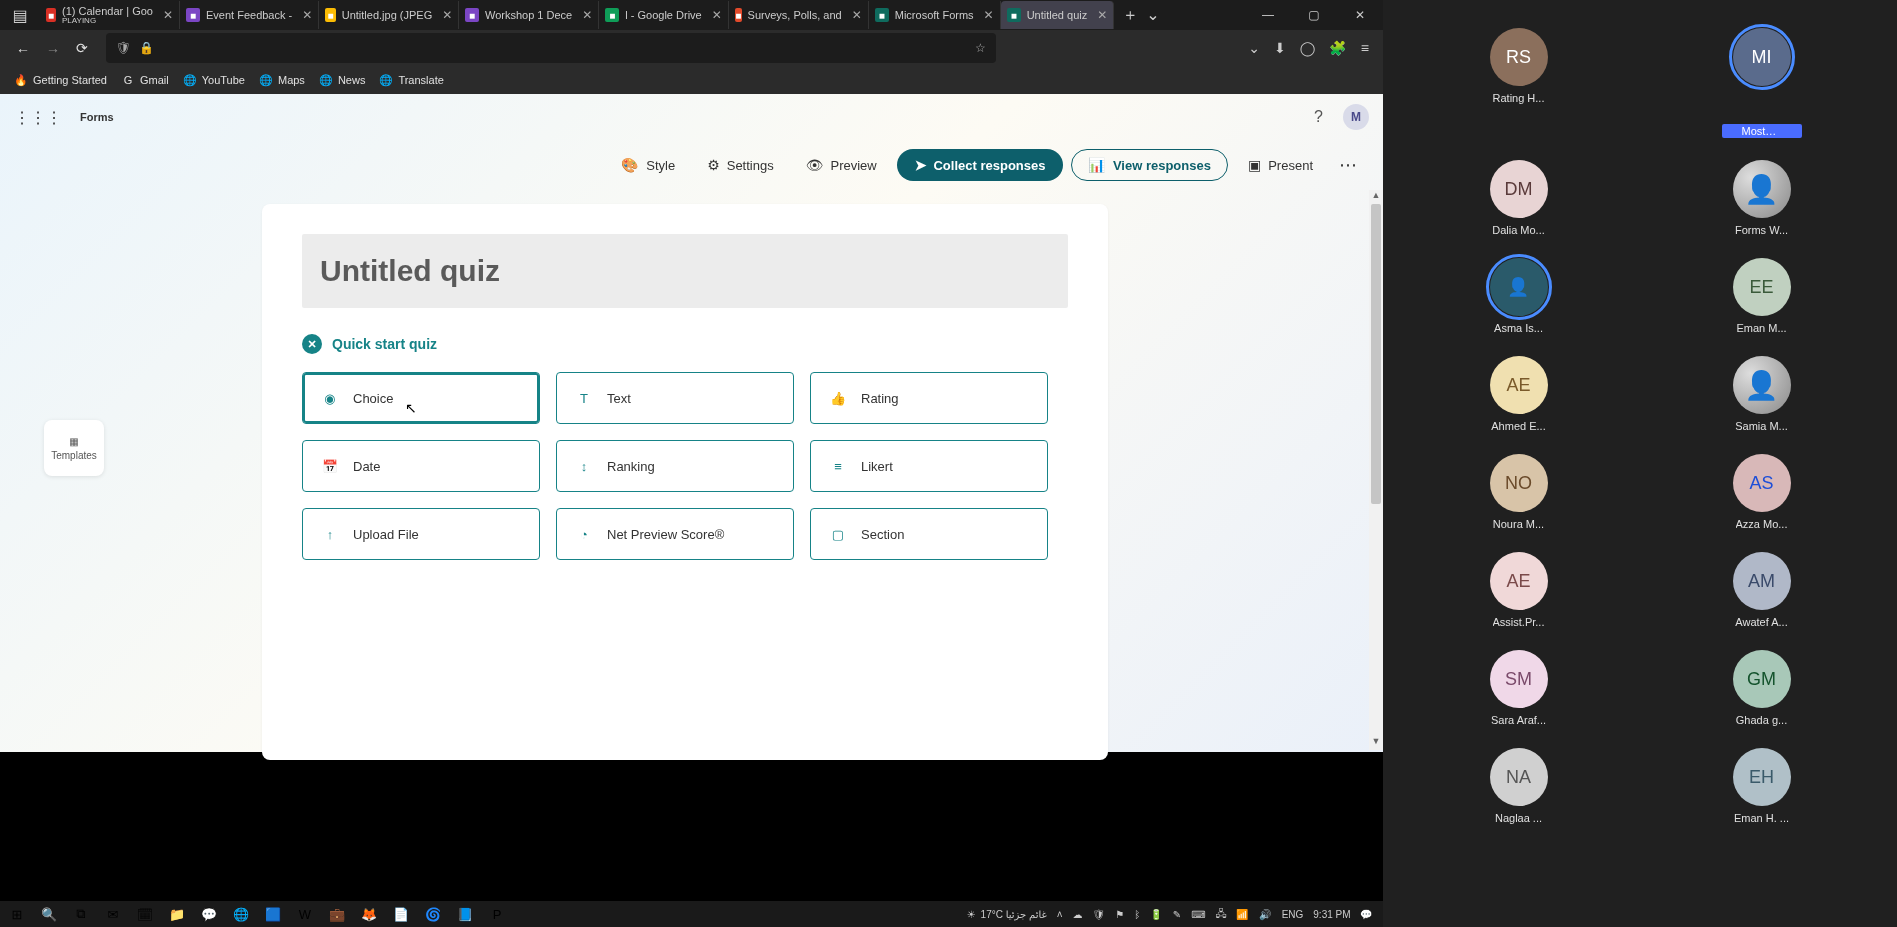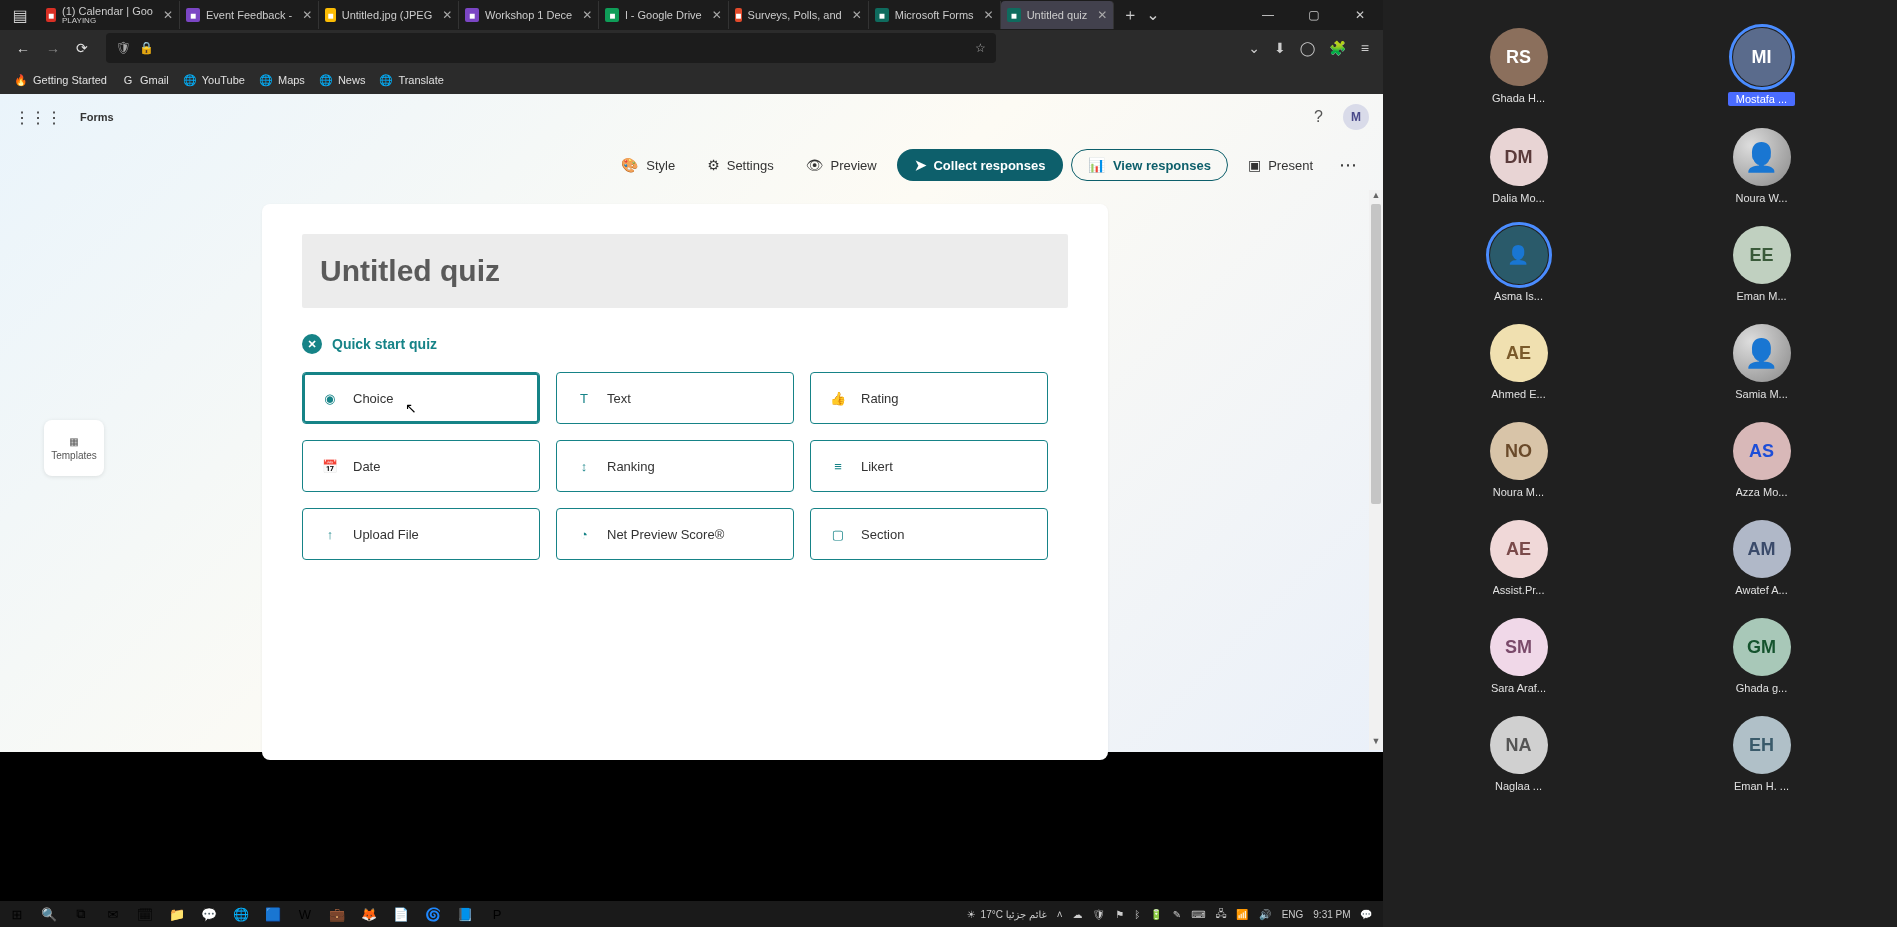--- a/index.html
+++ b/index.html
@@ -63,24 +63,24 @@
 .templates-tab { position: absolute; left: 44px; top: 230px; width: 60px; height: 56px; background: #fff; border-radius: 8px; box-shadow: 0 1px 4px rgba(0,0,0,0.1); display: flex; flex-direction: column; align-items: center; justify-content: center; gap: 3px; font-size: 10px; color: #555; }
 
 .vscroll { position: absolute; right: 0; top: 0; width: 14px; height: 560px; background: #f1f1f1; }
 .vtrack-up, .vtrack-dn { height: 14px; text-align: center; font-size: 9px; color: #666; }
 .vthumb { position: absolute; top: 14px; left: 2px; width: 10px; height: 300px; background: #c5c5c5; border-radius: 2px; }
 
 
 .meeting-panel { position: absolute; top: 0; right: 0; width: 514px; height: 927px; background: #202020; padding: 28px 24px; }
 .p-grid { display: grid; grid-template-columns: 1fr 1fr; gap: 22px 20px; }
 .p-cell { width: 84px; display: flex; flex-direction: column; align-items: center; gap: 6px; justify-self: center; }
-.p-avatar { width: 58px; height: 58px; border-radius: 50%; display: flex; align-items: center; justify-content: center; font-size: 18px; font-weight: 700; position: relative; }
+.p-avatar { width: 58px; height: 58px; border-radius: 50%; display: flex; align-items: center; justify-content: center; font-size: 18px; font-weight: 400; position: relative; }
 .p-avatar.speaking::after { content:''; position:absolute; inset:-4px; border:3px solid #4a8cff; border-radius:50%; }
 .p-label { font-size: 11px; color: #e0e0e0; white-space: nowrap; overflow: hidden; text-overflow: ellipsis; max-width: 80px; }
-.p-label.hl { background:#4a6cff; color:#fff; padding:1px 8px; border-radius:2px; }
+.p-label.hl { background:#4a6cff; color:#fff; padding:1px 20px; border-radius:2px;margin-top:32px; }
 .pimg { width:100%; height:100%; border-radius:50%; background: radial-gradient(circle at 30% 30%, #ddd, #888); display:flex; align-items:center; justify-content:center; font-size:28px; }
 
 
 .taskbar { position: absolute; bottom: 0; left: 0; width: 1383px; height: 26px; background: #1a1a1a; display: flex; align-items: center; }
 .tb-left { display: flex; gap: 6px; padding-left: 4px; }
 .tb-app { width: 26px; height: 24px; display: flex; align-items: center; justify-content: center; font-size: 13px; }
 .tb-right { margin-left: auto; display: flex; align-items: center; gap: 10px; padding-right: 10px; color: #ccc; font-size: 10px; }
 .weather { display:flex; align-items:center; gap:5px; }
 
 .cursor { position:absolute; left:405px; top:306px; font-size:14px; color:#000; pointer-events:none; }
@@ -318,39 +318,39 @@
   </div>
   <span class="cursor">↖</span>
 </div>
 
 <div class="meeting-panel">
   <div class="p-grid" id="pgrid">
       <div class="p-cell">
      <div class="p-avatar " style="background:#8b6f5c;color:#fff">
        RS
      </div>
-     <div class="p-label ">Ghada H...</div>
+     <div class="p-label ">Rating H...</div>
    </div>
       <div class="p-cell">
      <div class="p-avatar speaking" style="background:#5a6b8c;color:#fff">
        MI
      </div>
      <div class="p-label hl">Mostafa ...</div>
    </div>
       <div class="p-cell">
      <div class="p-avatar " style="background:#e8d4d4;color:#5a3a3a">
        DM
      </div>
      <div class="p-label ">Dalia Mo...</div>
    </div>
       <div class="p-cell">
      <div class="p-avatar " style="background:#444;color:#fff">
        <span class="pimg">👤</span>
      </div>
-     <div class="p-label ">Noura W...</div>
+     <div class="p-label ">Forms W...</div>
    </div>
       <div class="p-cell">
      <div class="p-avatar speaking" style="background:#2a5a6a;color:#cde">
        👤
      </div>
      <div class="p-label ">Asma Is...</div>
    </div>
       <div class="p-cell">
      <div class="p-avatar " style="background:#c0d0c0;color:#3a5a3a">
        EE

